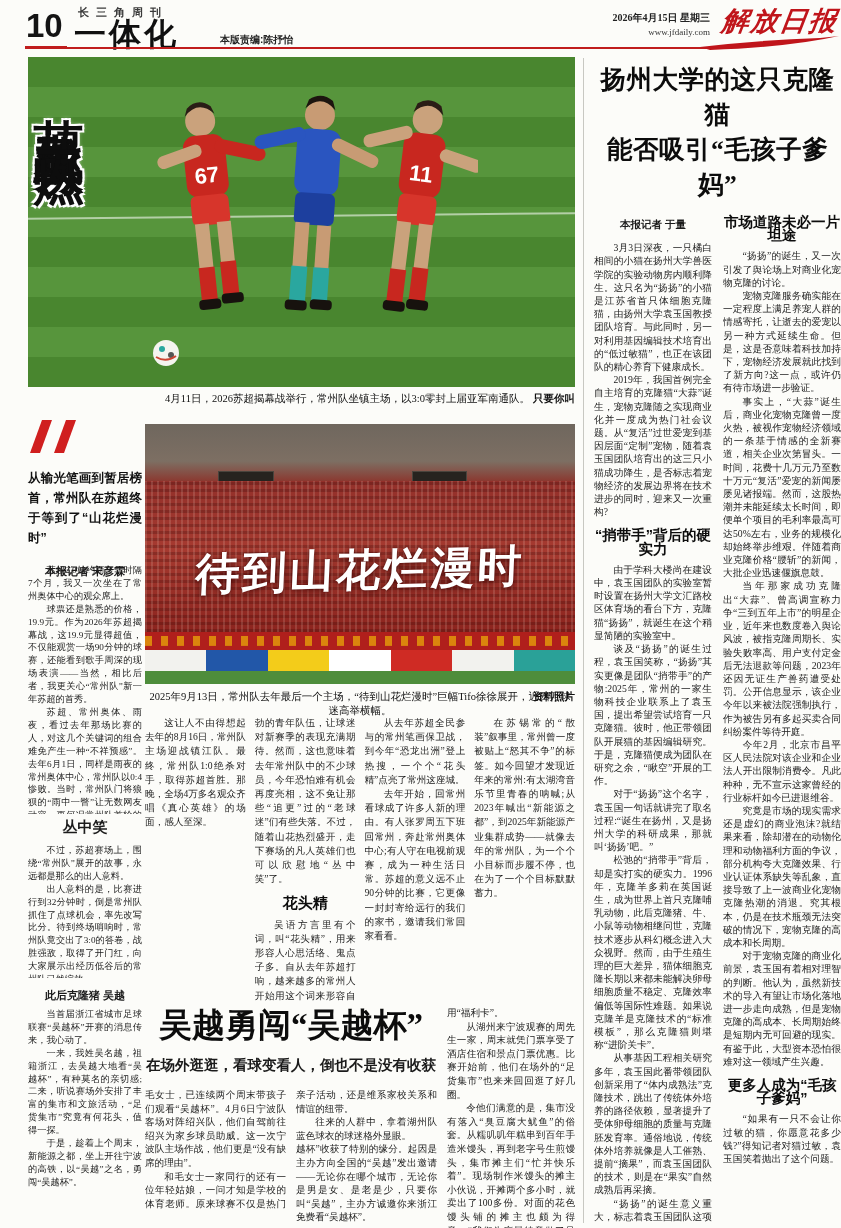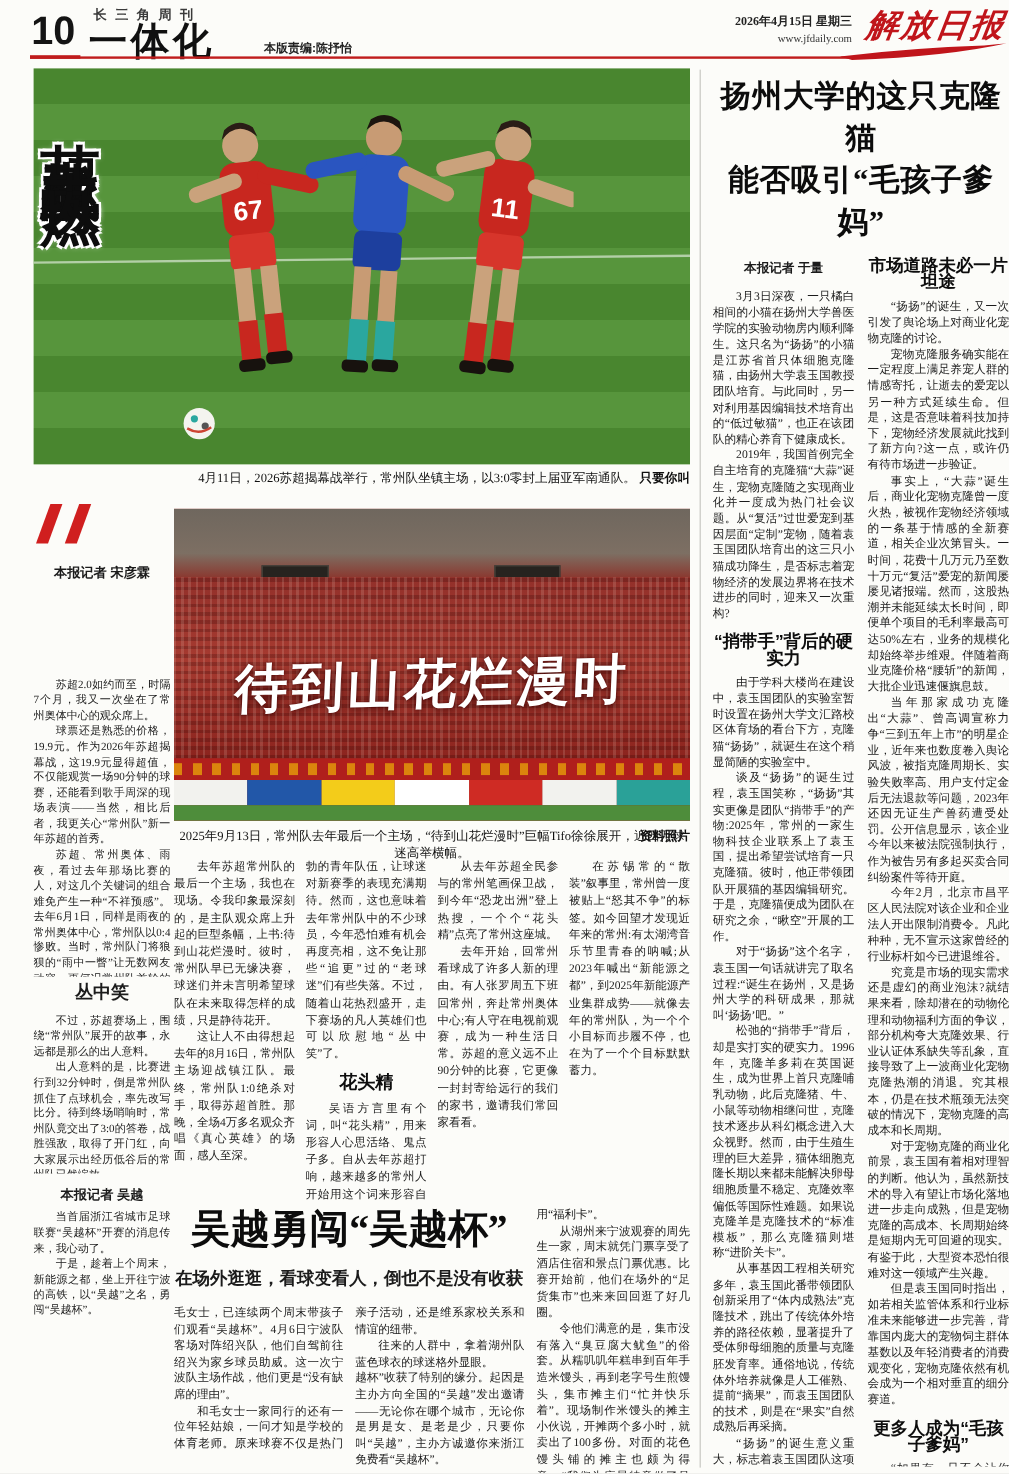--- a/index.html
+++ b/index.html
@@ -203,37 +203,39 @@
   <div class="lead-caption" data-name="lead-photo-caption">
     <span data-name="caption-text">4月11日，2026苏超揭幕战举行，常州队坐镇主场，以3:0零封上届亚军南通队。</span>
     <span class="credit" data-name="photo-credit">只要你叫</span>
   </div>
 
   <div class="quote-block" data-name="pull-quote">
     <svg class="quote-marks" data-name="quote-icon" width="52" height="34" viewBox="0 0 52 34">
       <path d="M2 33 L14 0 L24 0 L12 33 Z" fill="#d01f1f"></path>
       <path d="M26 33 L38 0 L48 0 L36 33 Z" fill="#d01f1f"></path>
     </svg>
+    <div class="quote-text" data-name="quote-text">从输光笔画到暂居榜首，常州队在苏超终于等到了“山花烂漫时”</div>
     <div class="byline-1" data-name="byline">本报记者 宋彦霖</div>
   </div>
 
   <div class="lf-a" data-name="article1-left-column-top">
       <div class="fi-p" data-name="paragraph">苏超2.0如约而至，时隔7个月，我又一次坐在了常州奥体中心的观众席上。</div>
       <div class="fi-p" data-name="paragraph">球票还是熟悉的价格，19.9元。作为2026年苏超揭幕战，这19.9元显得超值，不仅能观赏一场90分钟的球赛，还能看到歌手周深的现场表演——当然，相比后者，我更关心“常州队”新一年苏超的首秀。</div>
       <div class="fi-p" data-name="paragraph">苏超、常州奥体、雨夜，看过去年那场比赛的人，对这几个关键词的组合难免产生一种“不祥预感”。去年6月1日，同样是雨夜的常州奥体中心，常州队以0:4惨败。当时，常州队门将狼狈的“雨中一瞥”让无数网友动容。更何况常州队首轮的对手是去年苏超亚军、14场不败纪录的保持者南通队。开赛前，常州球迷心中那种“不祥预感”无疑又加重了几分。</div>
     </div>
   <div class="sec-head-1" data-name="section-heading">丛中笑</div>
   <div class="lf-b" data-name="article1-left-column-bottom">
       <div class="fi-p" data-name="paragraph">不过，苏超赛场上，围绕“常州队”展开的故事，永远都是那么的出人意料。</div>
       <div class="fi-p" data-name="paragraph">出人意料的是，比赛进行到32分钟时，倒是常州队抓住了点球机会，率先改写比分。待到终场哨响时，常州队竟交出了3:0的答卷，战胜强敌，取得了开门红，向大家展示出经历低谷后的常州队已然绽放。</div>
     </div>
 
-  <div class="byline-2" data-name="byline">本报记者 吴越</div>
+  <div class="byline-2" data-name="byline">此后克隆猪 吴越</div>
   <div class="lf-c" data-name="article2-intro-column">
       <div class="fi-p" data-name="paragraph">当首届浙江省城市足球联赛“吴越杯”开赛的消息传来，我心动了。</div>
+      <div class="fi-p" data-name="paragraph">一来，我姓吴名越，祖籍浙江，去吴越大地看“吴越杯”，有种莫名的亲切感;二来，听说赛场外安排了丰富的集市和文旅活动，“足货集市”究竟有何花头，值得一探。</div>
       <div class="fi-p" data-name="paragraph">于是，趁着上个周末，新能源之都，坐上开往宁波的高铁，以“吴越”之名，勇闯“吴越杯”。</div>
     </div>
 
   <div class="stadium" data-name="stadium-photo">
     <div class="stands" data-name="stadium-stands"></div>
     <div class="scoreboard sb-1" data-name="scoreboard"></div>
     <div class="scoreboard sb-2" data-name="scoreboard"></div>
     <div class="crowd" data-name="stadium-crowd"></div>
     <div class="tifo-banner" data-name="tifo-banner-text">待到山花烂漫时</div>
     <div class="slogan-strip" data-name="slogan-strip"></div>
@@ -248,21 +250,20 @@
     </div>
     <div class="pitch-strip" data-name="pitch-strip"></div>
   </div>
   <div class="stadium-caption" data-name="stadium-photo-caption">
     <span data-name="caption-text">2025年9月13日，常州队去年最后一个主场，“待到山花烂漫时”巨幅Tifo徐徐展开，近四万球迷高举横幅。</span>
     <span class="credit" data-name="photo-credit">资料照片</span>
   </div>
 
   <div class="mid" data-name="article1-middle-columns">
     <div class="mcol" data-name="text-column">
-        <div class="fi-p" data-name="paragraph">去年苏超常州队的最后一个主场，我也在现场。令我印象最深刻的，是主队观众席上升起的巨型条幅，上书:待到山花烂漫时。彼时，常州队早已无缘决赛，球迷们并未言明希望球队在未来取得怎样的成绩，只是静待花开。</div>
         <div class="fi-p" data-name="paragraph">这让人不由得想起去年的8月16日，常州队主场迎战镇江队。最终，常州队1:0绝杀对手，取得苏超首胜。那晚，全场4万多名观众齐唱《真心英雄》的场面，感人至深。</div>
       </div>
     <div class="mcol" data-name="text-column">
         <div class="fi-pc" data-name="paragraph">勃的青年队伍，让球迷对新赛季的表现充满期待。然而，这也意味着去年常州队中的不少球员，今年恐怕难有机会再度亮相，这不免让那些“追更”过的“老球迷”们有些失落。不过，随着山花热烈盛开，走下赛场的凡人英雄们也可以欣慰地“丛中笑”了。</div>
         <div class="fi-h" data-name="section-heading">花头精</div>
         <div class="fi-p" data-name="paragraph">吴语方言里有个词，叫“花头精”，用来形容人心思活络、鬼点子多。自从去年苏超打响，越来越多的常州人开始用这个词来形容自己生活的这座城市，其中暗含着这样的情绪——常州，你还有多少惊喜?</div>
       </div>
     <div class="mcol" data-name="text-column">
         <div class="fi-p" data-name="paragraph">从去年苏超全民参与的常州笔画保卫战，到今年“恐龙出洲”登上热搜，一个个“花头精”点亮了常州这座城。</div>
         <div class="fi-p" data-name="paragraph">去年开始，回常州看球成了许多人新的理由。有人张罗周五下班回常州，奔赴常州奥体中心;有人守在电视前观赛，成为一种生活日常。苏超的意义远不止90分钟的比赛，它更像一封封寄给远行的我们的家书，邀请我们常回家看看。</div>
@@ -294,21 +295,20 @@
         </div>
       <div class="ra-col ra-col-r" data-name="text-column">
           <div class="fi-h" data-name="section-heading">市场道路未必一片坦途</div>
           <div class="fi-p" data-name="paragraph">“扬扬”的诞生，又一次引发了舆论场上对商业化宠物克隆的讨论。</div>
           <div class="fi-p" data-name="paragraph">宠物克隆服务确实能在一定程度上满足养宠人群的情感寄托，让逝去的爱宠以另一种方式延续生命。但是，这是否意味着科技加持下，宠物经济发展就此找到了新方向?这一点，或许仍有待市场进一步验证。</div>
           <div class="fi-p" data-name="paragraph">事实上，“大蒜”诞生后，商业化宠物克隆曾一度火热，被视作宠物经济领域的一条基于情感的全新赛道，相关企业次第冒头。一时间，花费十几万元乃至数十万元“复活”爱宠的新闻屡屡见诸报端。然而，这股热潮并未能延续太长时间，即便单个项目的毛利率最高可达50%左右，业务的规模化却始终举步维艰。伴随着商业克隆价格“腰斩”的新闻，大批企业迅速偃旗息鼓。</div>
           <div class="fi-p" data-name="paragraph">当年那家成功克隆出“大蒜”、曾高调宣称力争“三到五年上市”的明星企业，近年来也数度卷入舆论风波，被指克隆周期长、实验失败率高、用户支付定金后无法退款等问题，2023年还因无证生产兽药遭受处罚。公开信息显示，该企业今年以来被法院强制执行，作为被告另有多起买卖合同纠纷案件等待开庭。</div>
           <div class="fi-p" data-name="paragraph">今年2月，北京市昌平区人民法院对该企业和企业法人开出限制消费令。凡此种种，无不宣示这家曾经的行业标杆如今已进退维谷。</div>
           <div class="fi-p" data-name="paragraph">究竟是市场的现实需求还是虚幻的商业泡沫?就结果来看，除却潜在的动物伦理和动物福利方面的争议，部分机构夸大克隆效果、行业认证体系缺失等乱象，直接导致了上一波商业化宠物克隆热潮的消退。究其根本，仍是在技术瓶颈无法突破的情况下，宠物克隆的高成本和长周期。</div>
           <div class="fi-p" data-name="paragraph">对于宠物克隆的商业化前景，袁玉国有着相对理智的判断。他认为，虽然新技术的导入有望让市场化落地进一步走向成熟，但是宠物克隆的高成本、长周期始终是短期内无可回避的现实。有鉴于此，大型资本恐怕很难对这一领域产生兴趣。</div>
-          <div class="fi-p" data-name="paragraph">但是袁玉国同时指出，如若相关监管体系和行业标准未来能够进一步完善，背靠国内庞大的宠物饲主群体基数以及年轻消费者的消费观变化，宠物克隆依然有机会成为一个相对垂直的细分赛道。</div>
           <div class="fi-h" data-name="section-heading">更多人成为“毛孩子爹妈”</div>
           <div class="fi-p" data-name="paragraph">“如果有一只不会让你过敏的猫，你愿意花多少钱?”得知记者对猫过敏，袁玉国笑着抛出了这个问题。</div>
         </div>
     </div>
   </section>
 
   <section class="bottom-block" data-name="article-wuyue-cup">
     <div class="bb-headline" data-name="article-title">吴越勇闯“吴越杯”</div>
     <div class="bb-subtitle" data-name="article-subtitle">在场外逛逛，看球变看人，倒也不是没有收获</div>
     <div class="bb-body" data-name="article-body-columns">

